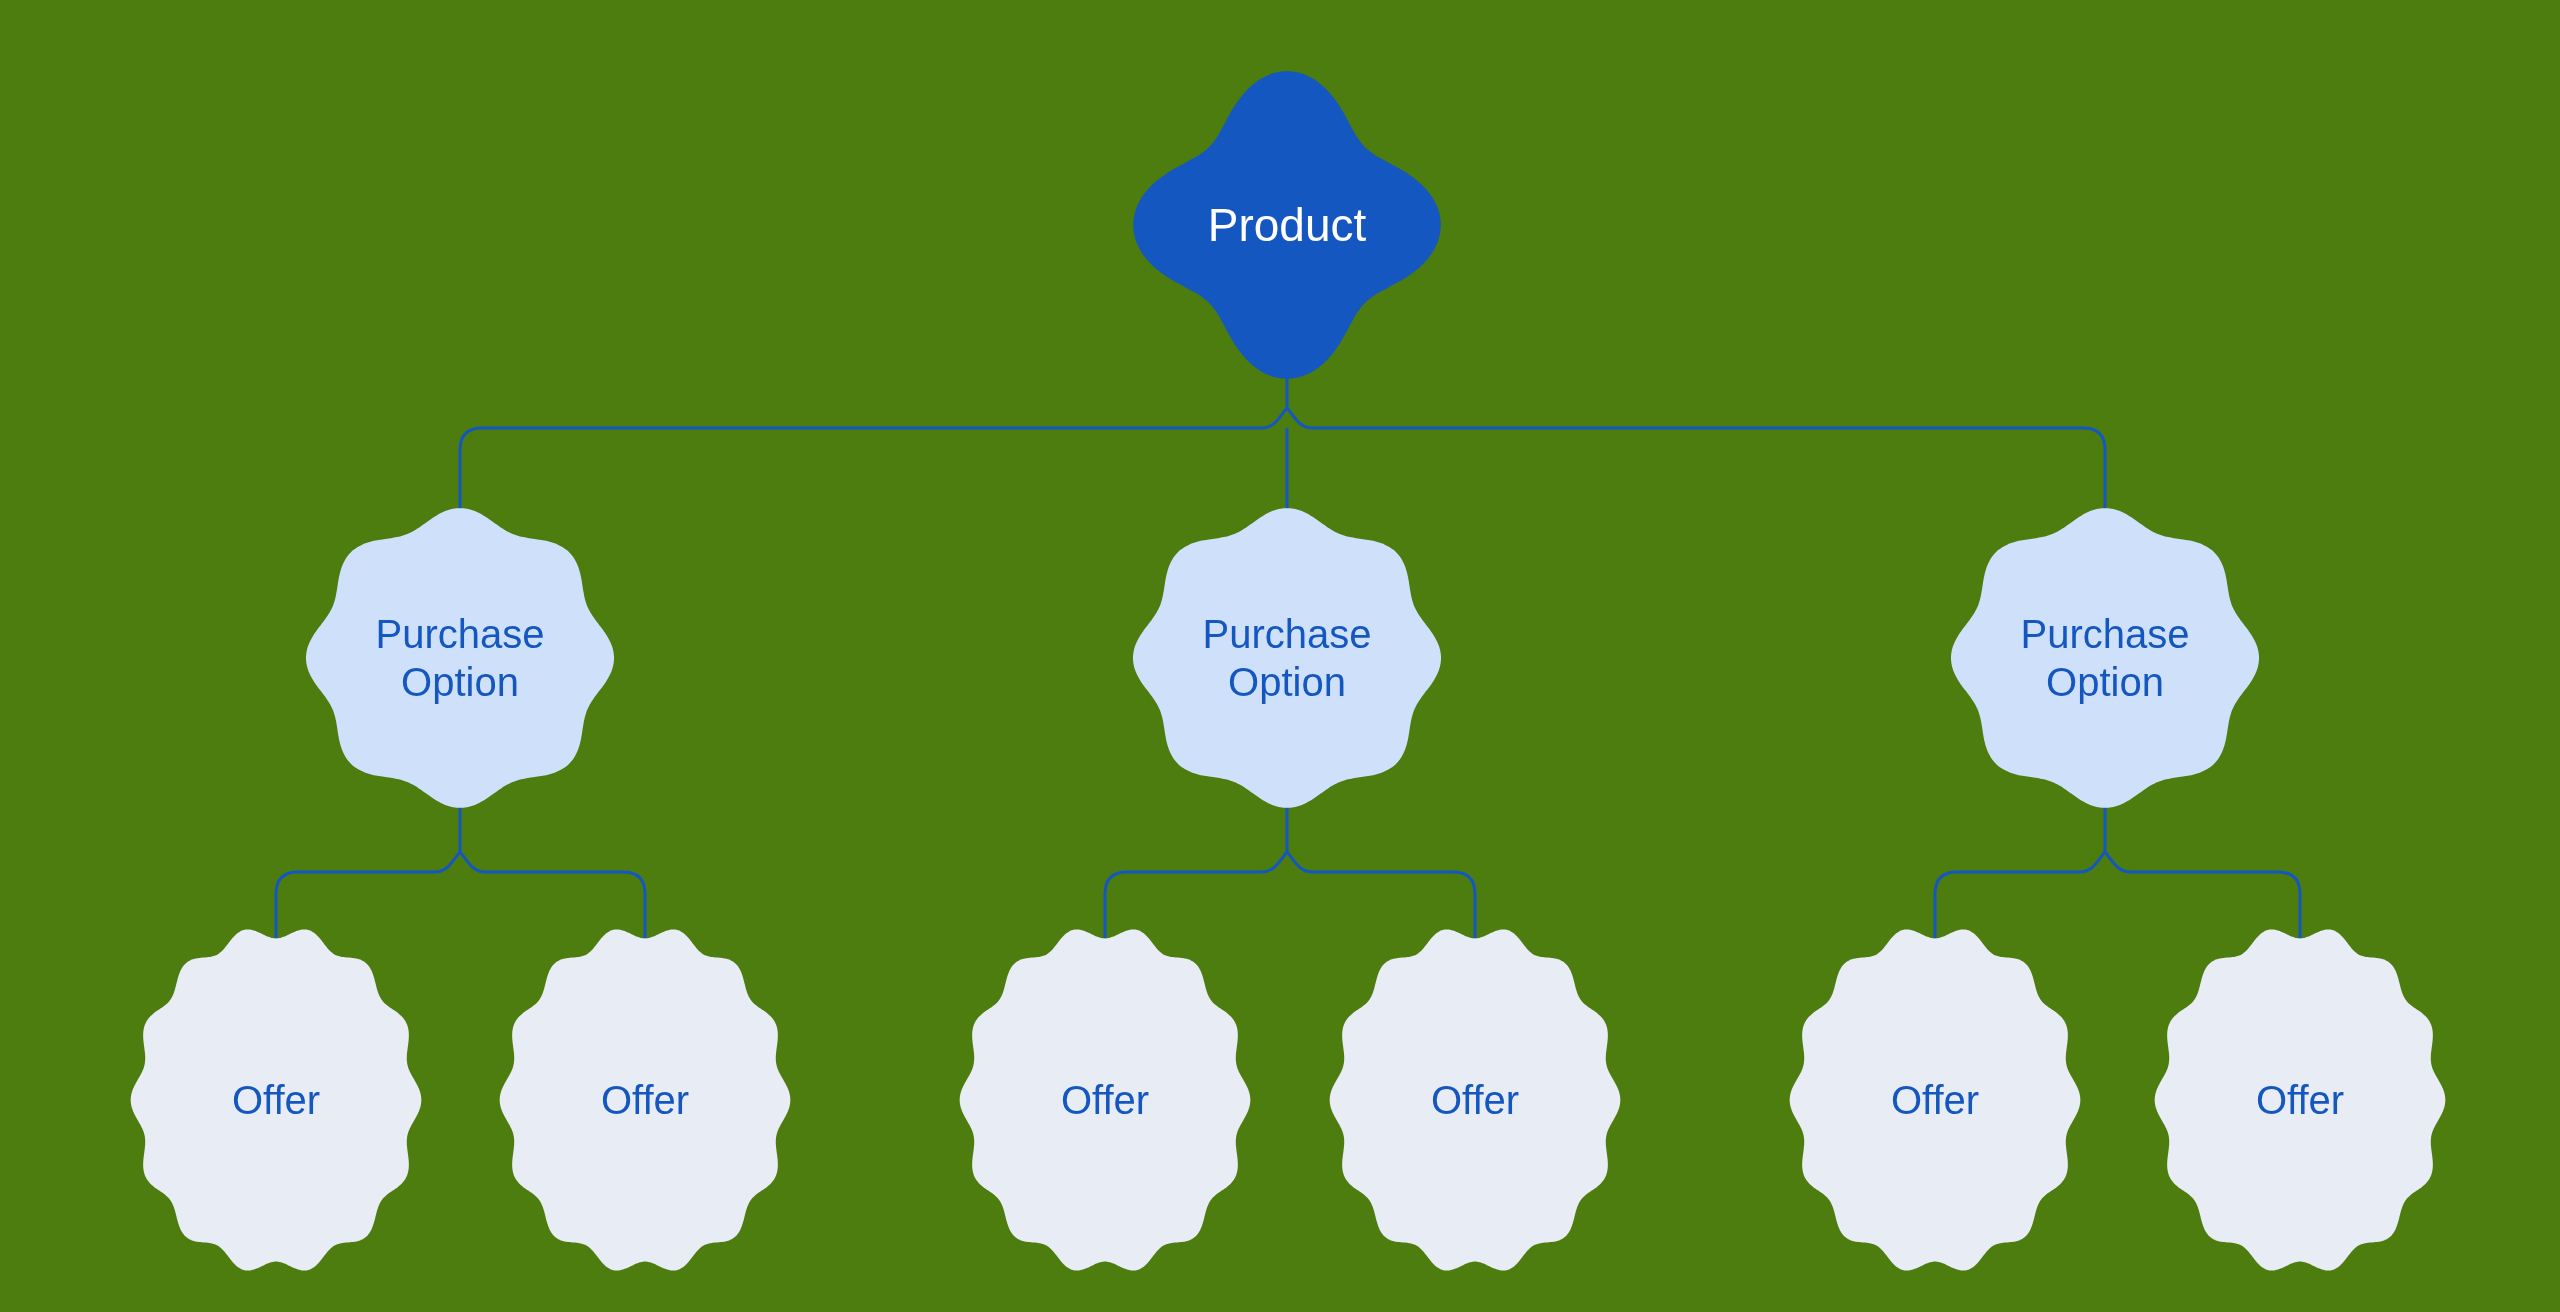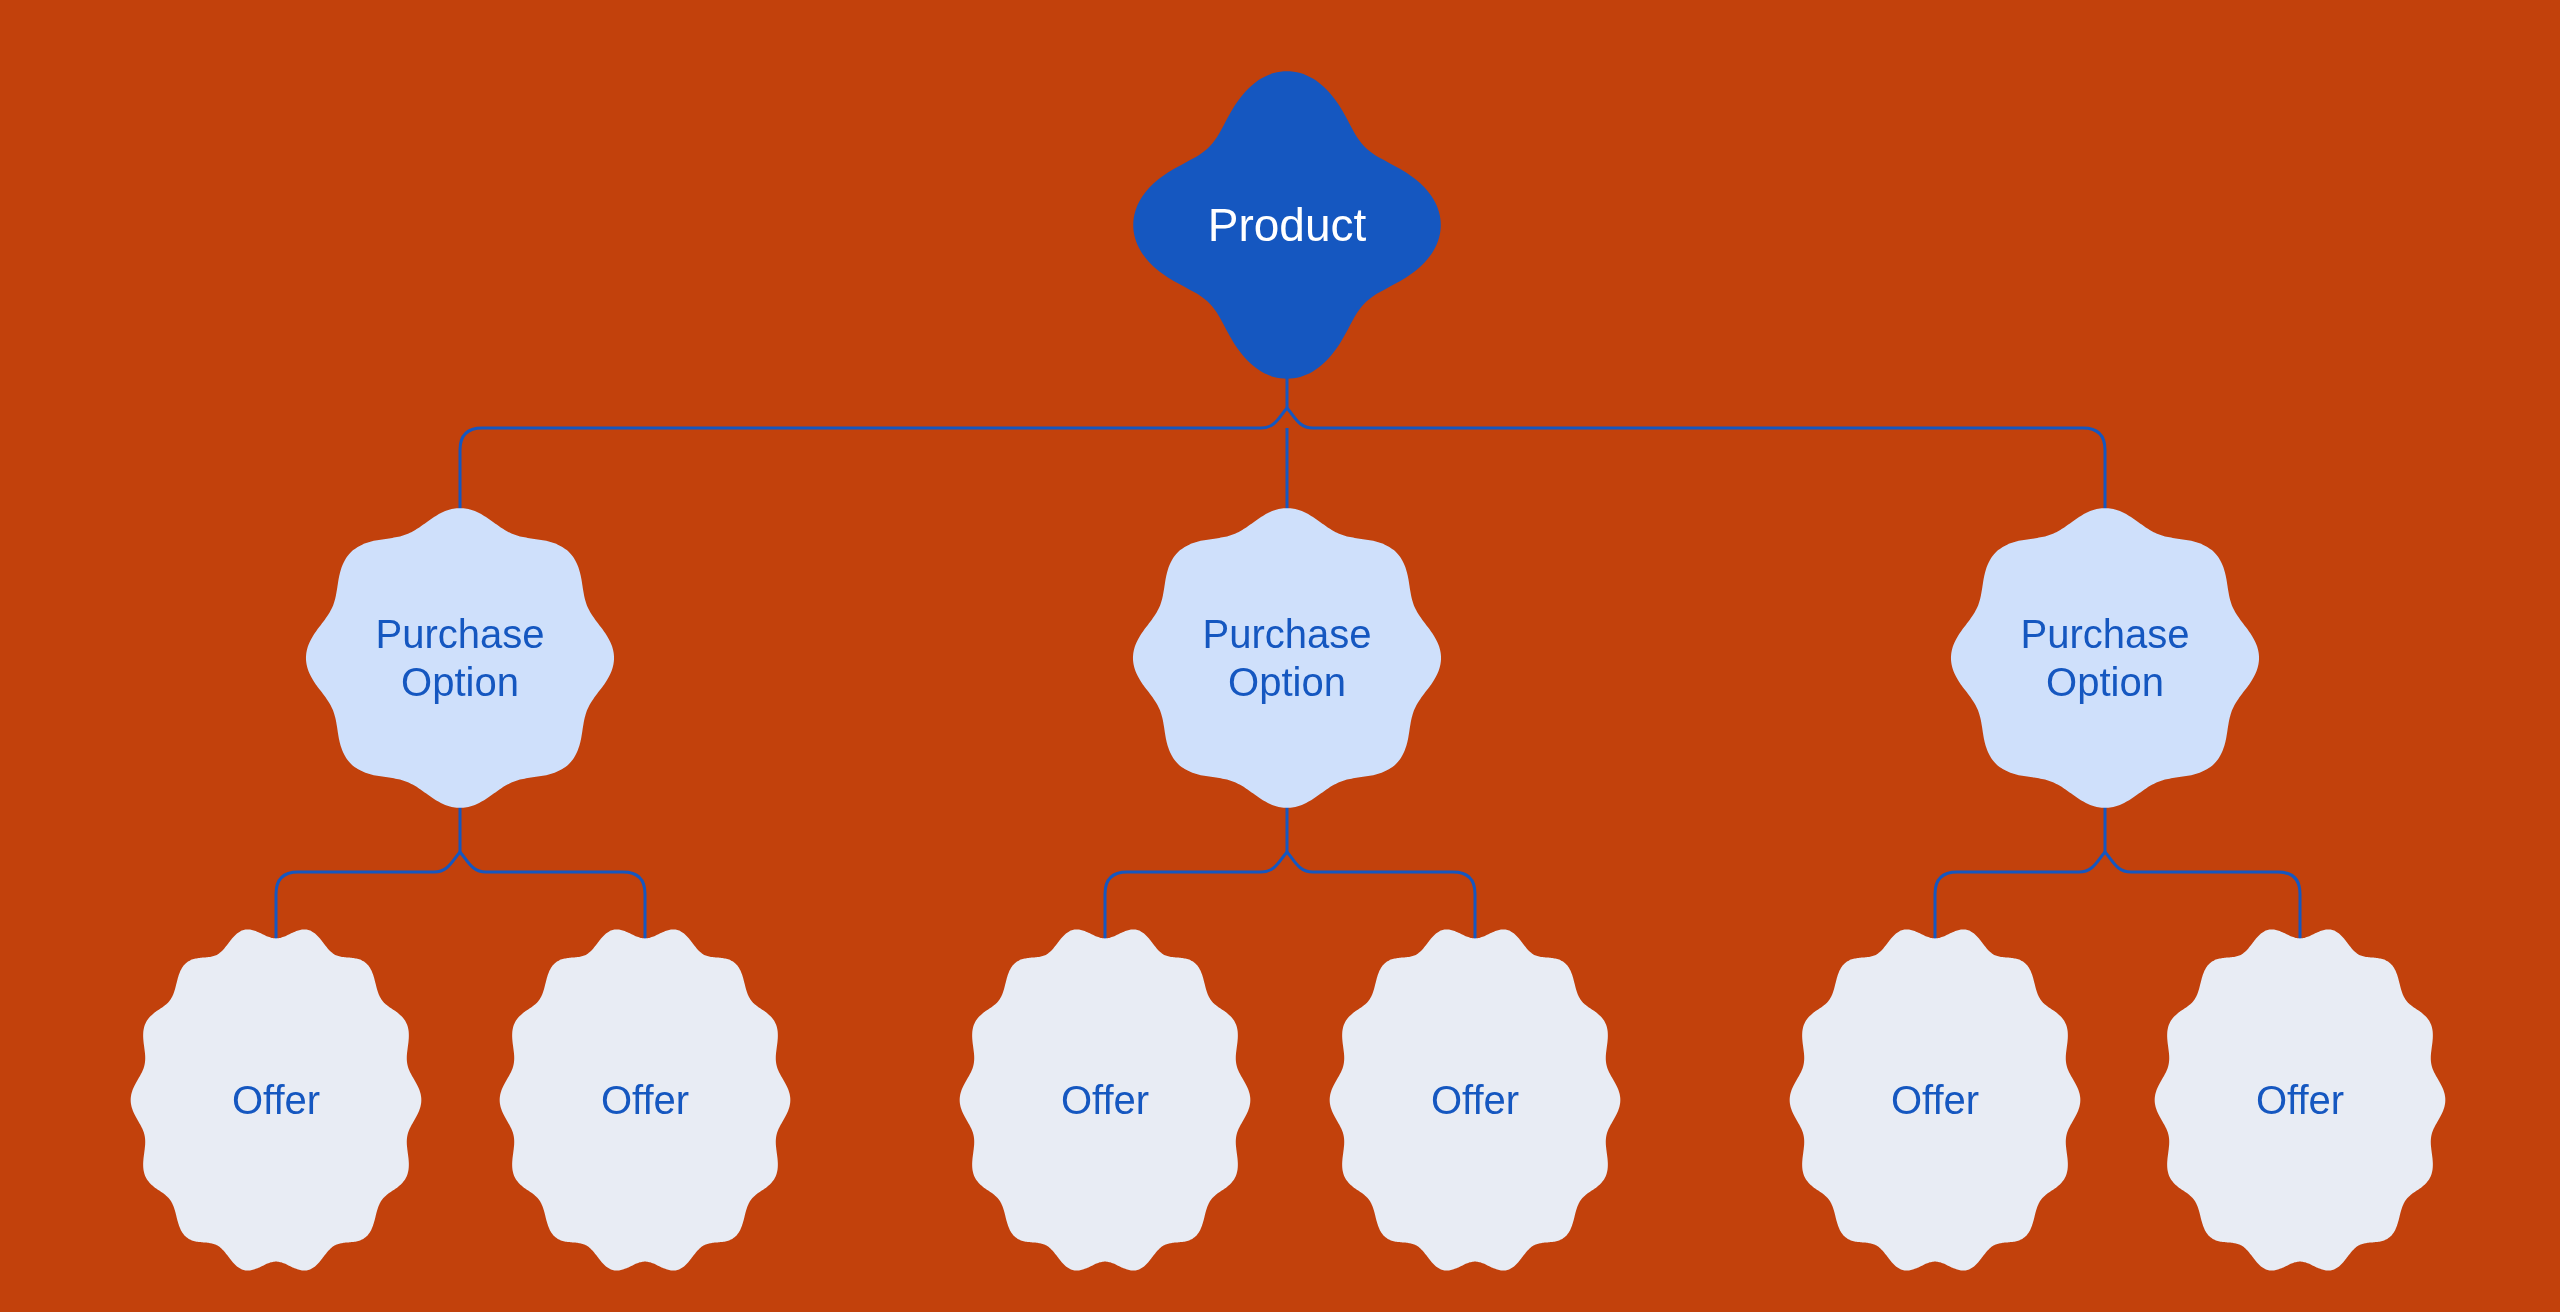--- a/index.html
+++ b/index.html
@@ -11,21 +11,21 @@
     overflow: hidden;
   }
   body {
     background: #fdfdfd;
     font-family: "Liberation Sans", "DejaVu Sans", sans-serif;
   }
   #diagram-root {
     position: relative;
     width: 2560px;
     height: 1312px;
-    background: #c2410c;
+    background: #4d7c0f;
   }
   #diagram-svg {
     position: absolute;
     top: 0;
     left: 0;
     width: 2560px;
     height: 1312px;
     display: block;
   }
   .node-label {

